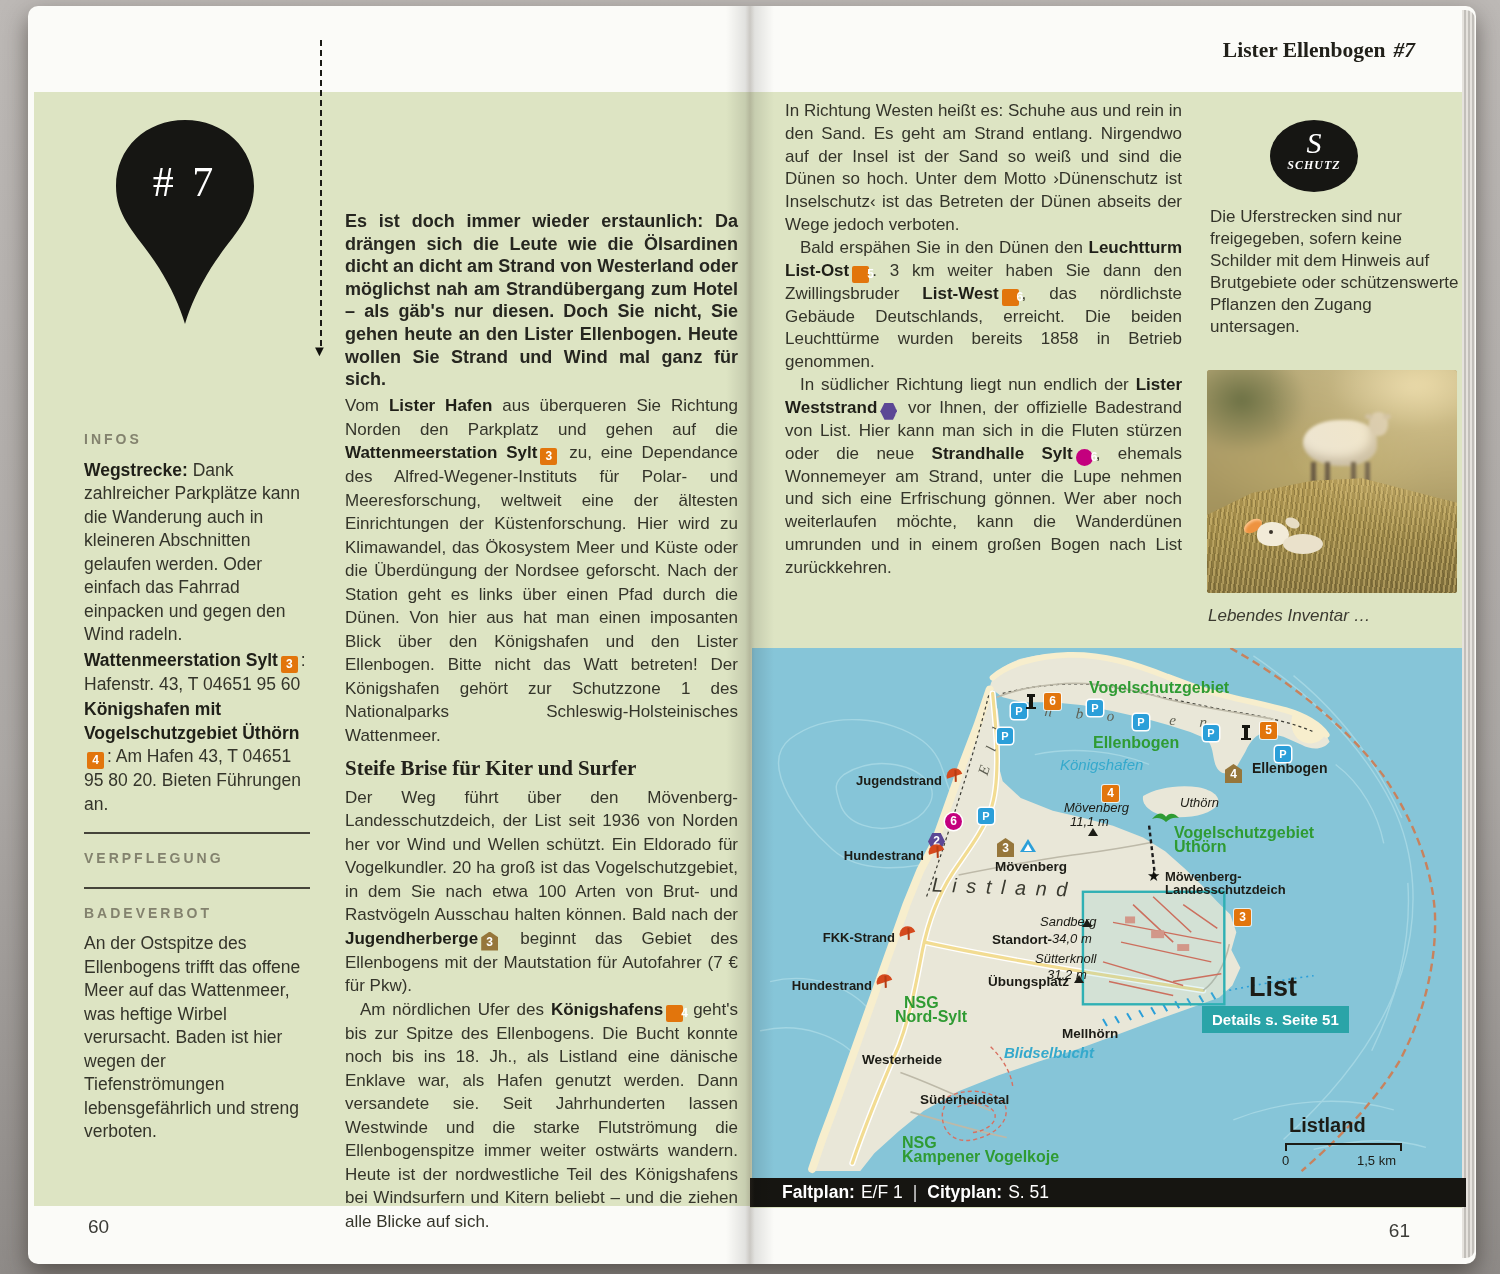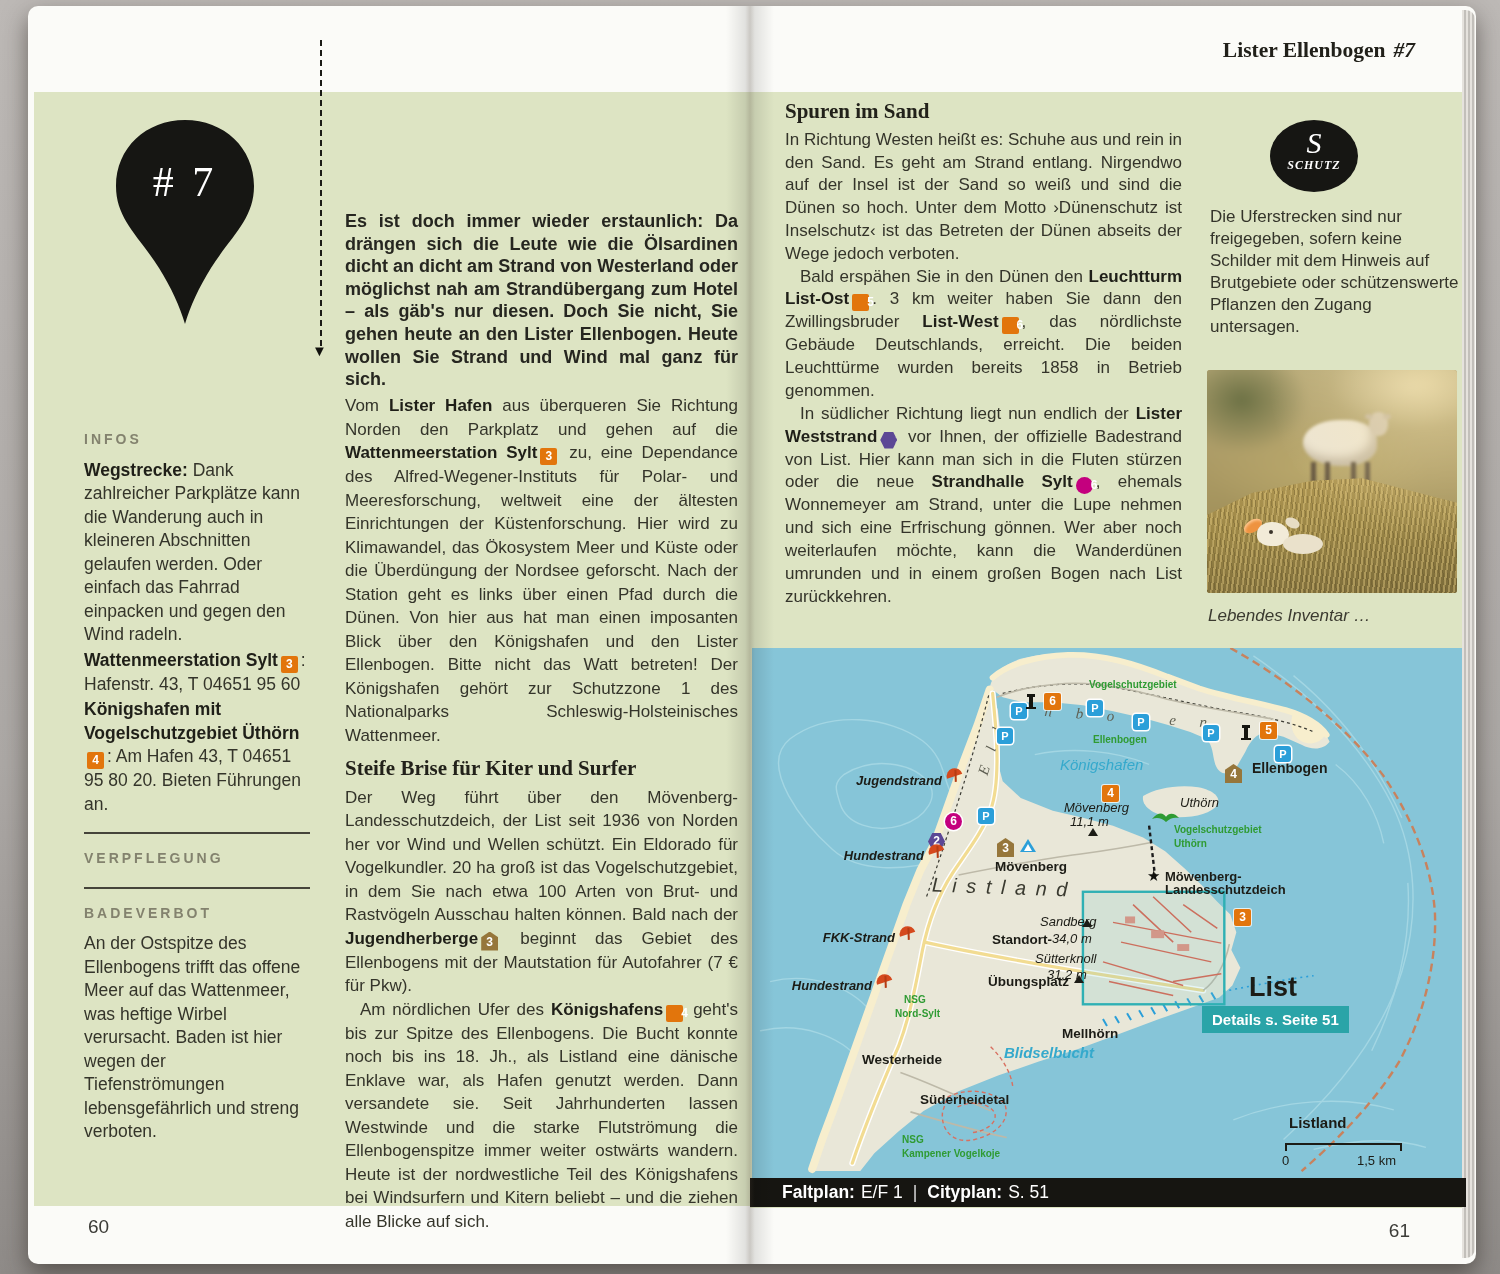--- a/index.html
+++ b/index.html
@@ -98,26 +98,26 @@
   .lamb .hd{position:absolute;left:14px;top:10px;width:32px;height:24px;background:#f2ebd8;border-radius:50% 55% 50% 45%;}
   .lamb .ear2{position:absolute;left:42px;top:6px;width:15px;height:10px;background:#e7ddc5;border-radius:50%;transform:rotate(24deg);}
   .lamb .eye{position:absolute;left:26px;top:18px;width:4px;height:4px;background:#3a332a;border-radius:50%;}
   .lamb .bd{position:absolute;left:40px;top:22px;width:40px;height:20px;background:#eae1cb;border-radius:50%;}
 
   
   .map{position:absolute;left:752px;top:648px;width:714px;height:530px;overflow:hidden;background:#86c5d8;}
   .map svg{position:absolute;left:0;top:0;}
   .mlab{position:absolute;white-space:nowrap;color:#1c1c16;}
   .anchor-right{transform:translateX(-100%);}
-  .lab-green{font-weight:700;color:#2f9b33;font-size:10px;}
+  .lab-green{font-weight:700;color:#2f9b33;font-size:16px;}
   .lab-cyan{font-style:italic;color:#35a9cc;font-size:15px;}
   .lab-cyan.bold{font-weight:700;}
   .lab-blk{font-weight:700;font-size:13.5px;}
   .lab-it{font-style:italic;font-size:13px;}
-  .lab-beach{font-weight:700;font-style:italic;font-size:13px;}
+  .lab-beach{font-weight:700;font-size:13px;}
   .lab-big{font-style:italic;font-size:20px;letter-spacing:2px;color:#3a3a30;}
   .lab-list{font-weight:700;font-size:27px;}
   .arm-letters{font-family:"Liberation Serif",serif;font-style:italic;font-size:15px;color:#5f5f52;letter-spacing:10px;}
   .p-icon{position:absolute;width:16px;height:16px;background:#2b9fd9;border-radius:3px;color:#fff;
         font:700 11px/16px "Liberation Sans",sans-serif;text-align:center;box-shadow:0 0 0 1.5px #fff;}
   .m-badge{position:absolute;width:17px;height:17px;color:#fff;text-align:center;
         font:700 12px/17px "Liberation Sans",sans-serif;}
   .m-badge.orange{background:#e2750c;border-radius:2px;box-shadow:0 0 0 1px rgba(255,255,255,.75);}
   .m-badge.house{background:#96763b;height:19px;line-height:21px;clip-path:polygon(50% 0,100% 30%,100% 100%,0 100%,0 30%);}
   .m-badge.circle{background:#c4007e;border-radius:50%;box-shadow:0 0 0 1.5px #fff;}
@@ -181,21 +181,20 @@
     <p class="side-p">An der Ostspitze des Ellenbogens trifft das offene Meer auf das Wattenmeer, was heftige Wirbel verursacht. Baden ist hier wegen der Tiefenströmungen lebensgefährlich und streng verboten.</p>
   </aside>
 
   <div class="pageno l">60</div>
 
   <div class="rheader">
     <span>Lister Ellenbogen</span><span class="num">#7</span>
   </div>
 
   <div class="rcol">
-    <h3 class="h-serif">Spuren im Sand</h3>
     <p>In Richtung Westen heißt es: Schuhe aus und rein in den Sand. Es geht am Strand entlang. Nirgendwo auf der Insel ist der Sand so weiß und sind die Dünen so hoch. Unter dem Motto ›Dünenschutz ist Inselschutz‹ ist das Betreten der Dünen abseits der Wege jedoch verboten.</p>
     <p class="ind"><span>Bald erspähen Sie in den Dünen den </span><b>Leuchtturm List-Ost</b><span class="t-badge orange">5</span><span>. 3 km weiter haben Sie dann den Zwillingsbruder </span><b>List-West</b><span class="t-badge orange">6</span><span>, das nördlichste Gebäude Deutschlands, erreicht. Die beiden Leuchttürme wurden bereits 1858 in Betrieb genommen.</span></p>
     <p class="ind"><span>In südlicher Richtung liegt nun endlich der </span><b>Lister Weststrand</b><span class="t-badge hex">2</span><span> vor Ihnen, der offizielle Badestrand von List. Hier kann man sich in die Fluten stürzen oder die neue </span><b>Strandhalle Sylt</b><span class="t-badge circle">6</span><span>, ehemals Wonnemeyer am Strand, unter die Lupe nehmen und sich eine Erfrischung gönnen. Wer aber noch weiterlaufen möchte, kann die Wanderdünen umrunden und in einem großen Bogen nach List zurückkehren.</span></p>
   </div>
 
   <div class="schutz">
     <span class="s">S</span>
     <span class="w">SCHUTZ</span>
   </div>
   <div class="rsidebar">Die Uferstrecken sind nur freigegeben, sofern keine Schilder mit dem Hinweis auf Brutgebiete oder schützenswerte Pflanzen den Zugang untersagen.</div>
@@ -309,21 +308,21 @@
     <div class="mlab lab-it" style="left:288px;top:266px">Sandberg</div>
     <div class="mlab lab-it" style="left:300px;top:283px">34,0 m</div>
     <div class="mlab lab-blk" style="left:240px;top:284px">Standort-</div>
     <div class="mlab lab-it" style="left:283px;top:303px">Sütterknoll</div>
     <div class="mlab lab-it" style="left:295px;top:319px">31,2 m</div>
     <div class="mlab lab-blk" style="left:236px;top:326px">Übungsplatz</div>
     <div class="mlab lab-list" style="left:497px;top:324px">List</div>
     <div class="details-badge">Details s. Seite 51</div>
     <div class="mlab lab-blk" style="left:310px;top:378px">Mellhörn</div>
     <div class="mlab lab-cyan bold" style="left:252px;top:396px">Blidselbucht</div>
-    <div class="mlab lab-blk" style="left:537px;top:466px;font-size:15px">Listland</div>
+    <div class="mlab lab-blk" style="left:537px;top:466px;font-size:20px">Listland</div>
     <div class="scalebar"></div>
     <div class="mlab scl" style="left:530px;top:505px">0</div>
     <div class="mlab scl" style="left:605px;top:505px">1,5 km</div>
 
     <span class="p-icon" style="left:259px;top:55px">P</span>
     <span class="p-icon" style="left:245px;top:80px">P</span>
     <span class="p-icon" style="left:335px;top:52px">P</span>
     <span class="p-icon" style="left:381px;top:66px">P</span>
     <span class="p-icon" style="left:451px;top:77px">P</span>
     <span class="p-icon" style="left:523px;top:98px">P</span>

